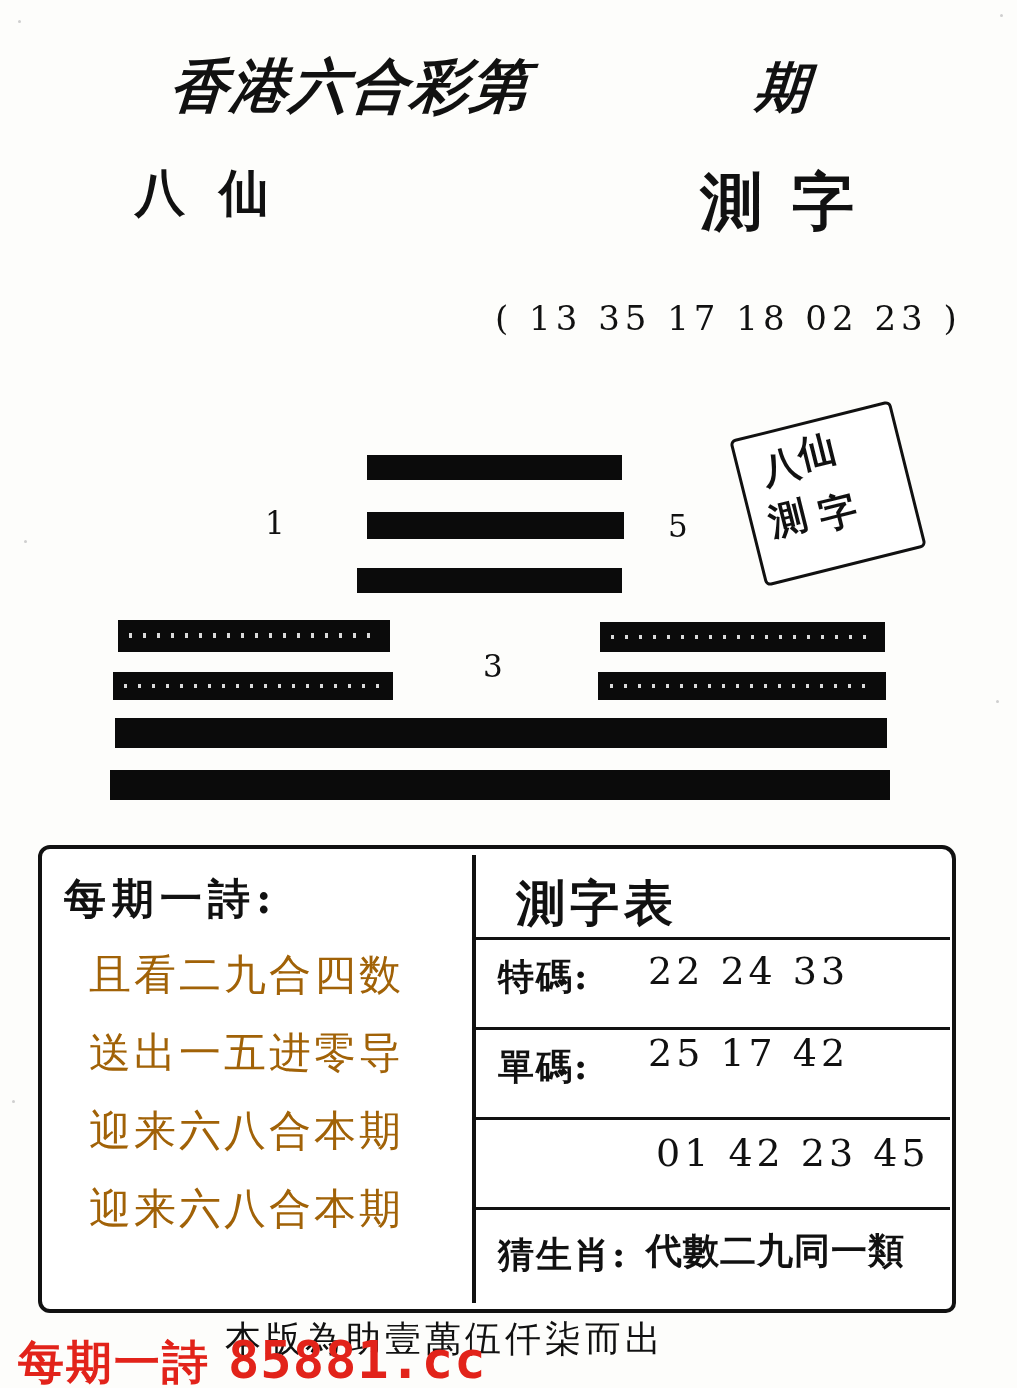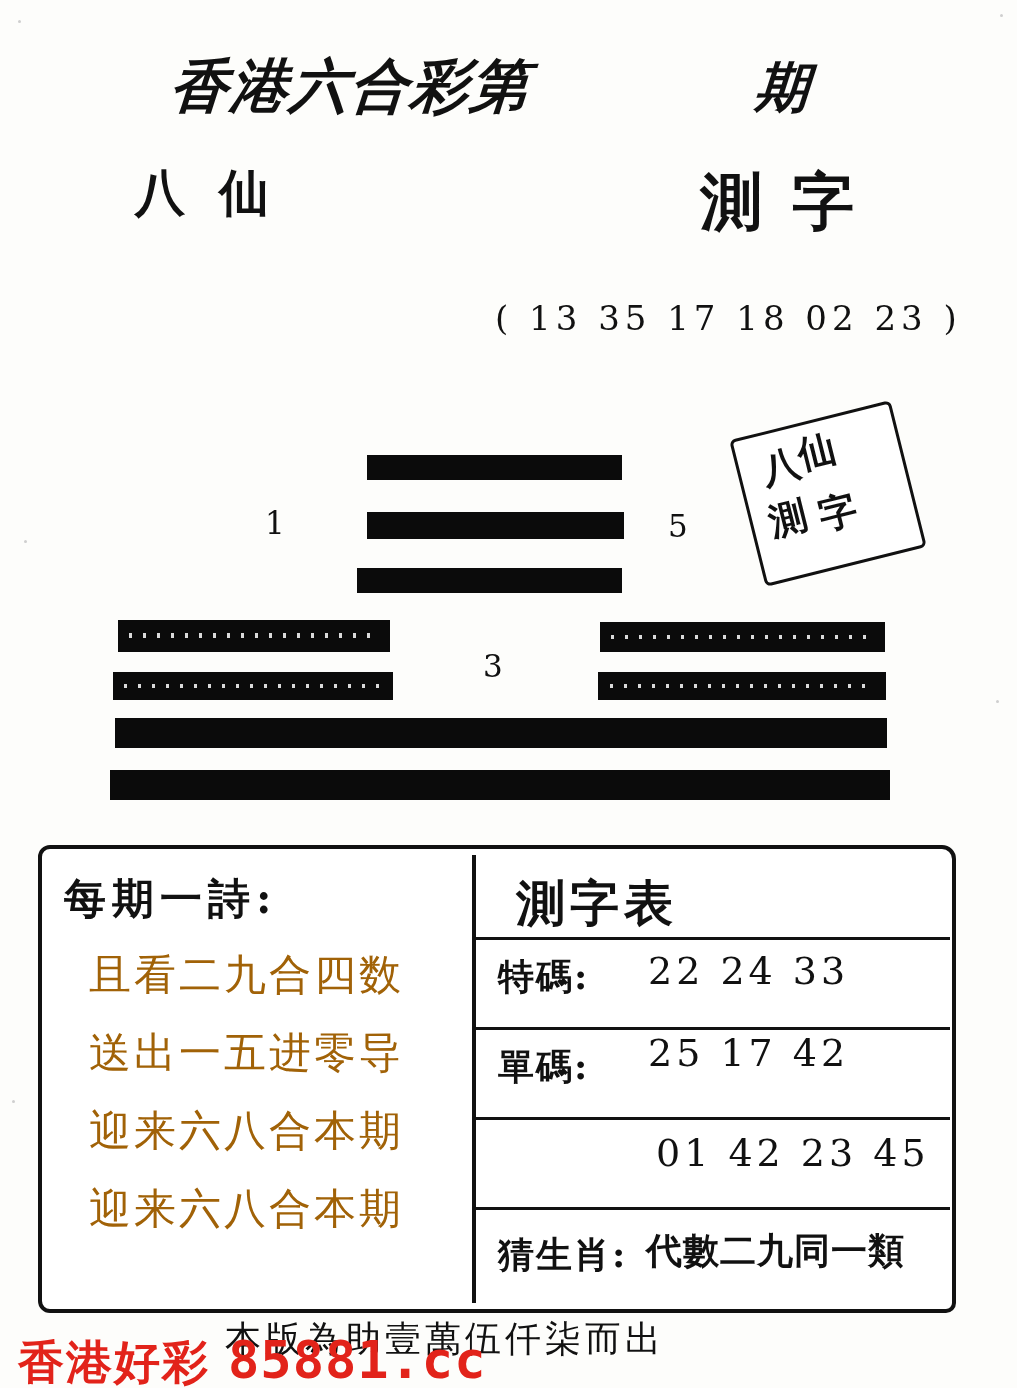--- a/index.html
+++ b/index.html
@@ -227,21 +227,21 @@
 
       <div class="row-vals" style="left:180px;top:282px;">01   42   23 45</div>
 
       <div class="row-label" style="top:382px;">猜生肖:</div>
       <div class="zodiac-val" style="top:378px;">代數二九同一類</div>
     </div>
   </div>
 
   <div class="footer-note">本版為助壹萬伍仟柒而出</div>
   <div class="wm">
-    <span>香港好彩</span>
+    <span>每期一詩</span>
     <span class="dom">85881.cc</span>
   </div>
 
   <div class="speck" style="left:18px;top:20px;"></div>
   <div class="speck" style="left:1000px;top:14px;"></div>
   <div class="speck" style="left:24px;top:540px;"></div>
   <div class="speck" style="left:996px;top:700px;"></div>
   <div class="speck" style="left:12px;top:1100px;"></div>
 </div>
 

